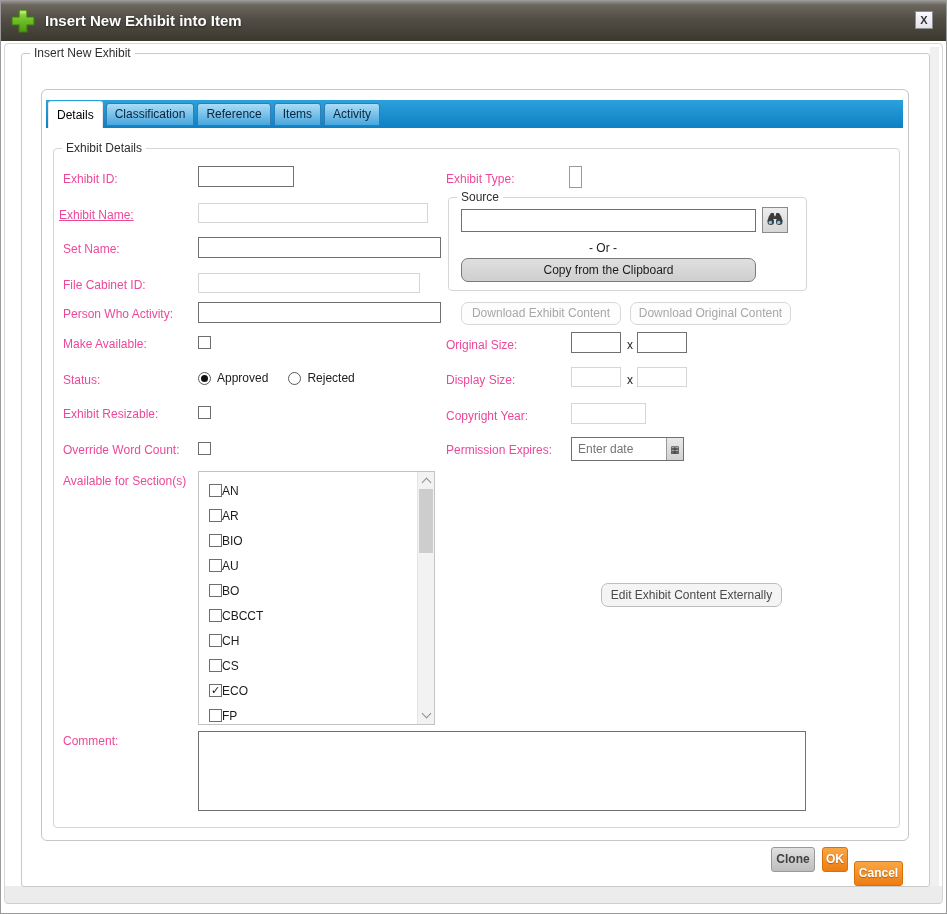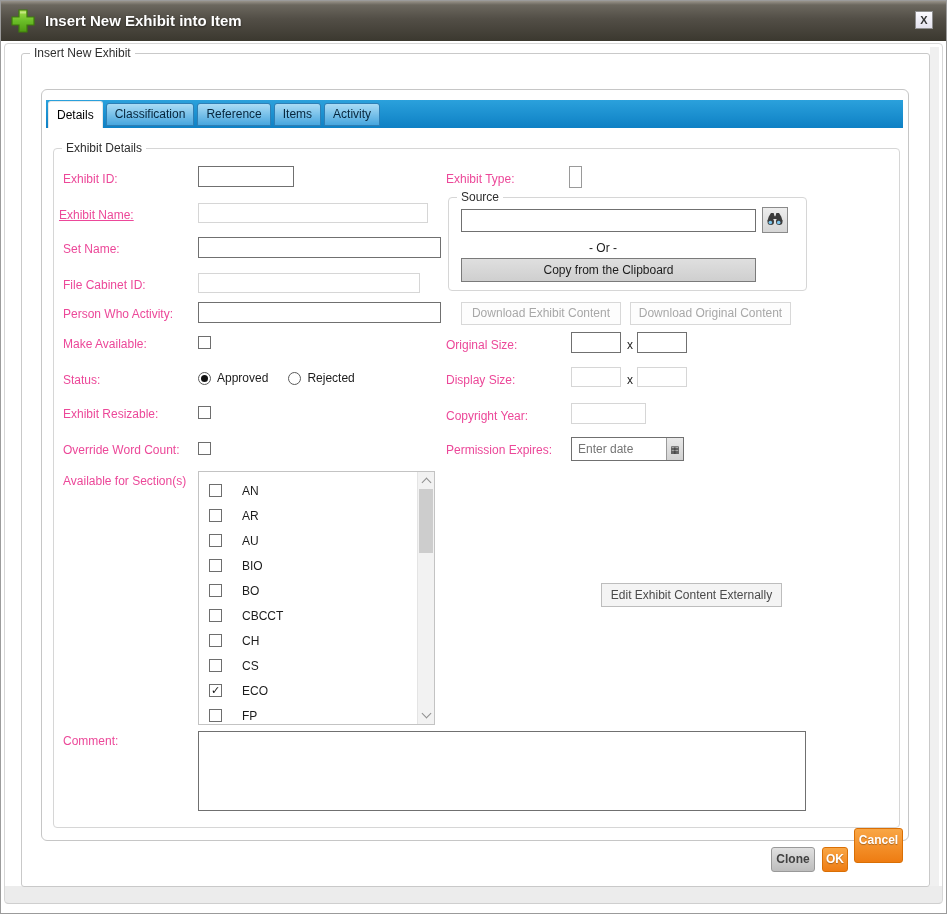--- a/index.html
+++ b/index.html
@@ -35,28 +35,28 @@
   .txt::placeholder{font-style:italic;color:#9a9a9a;}
   textarea.txt{resize:none;padding:3px;}
   .checkbox{width:13px;height:13px;border:1px solid #6e6e6e;background:#fff;display:inline-block;box-sizing:border-box;
     font-family:"DejaVu Sans",sans-serif;font-size:11px;line-height:11px;font-weight:bold;text-align:center;color:#111;}
   .radio{width:13px;height:13px;border:1px solid #5a5a5a;border-radius:50%;display:inline-block;position:relative;background:#fff;box-sizing:border-box;}
   .radio.selected::after{content:"";position:absolute;left:2px;top:2px;width:7px;height:7px;border-radius:50%;background:#111;}
   .radio-option{display:inline-flex;align-items:center;gap:6px;margin-right:20px;font-size:12px;color:#1c1c1c;}
   
   .listbox{border:1px solid #c3c3c3;background:#fff;overflow:hidden;}
   .list-items{position:absolute;left:0;top:0;right:17px;bottom:0;padding:6px 0 0 10px;box-sizing:border-box;}
-  .list-item{display:flex;align-items:center;gap:20px;height:25px;font-size:12px;color:#1c1c1c;}
+  .list-item{display:flex;align-items:center;gap:0;height:25px;font-size:12px;color:#1c1c1c;}
   .scrollbar{position:absolute;right:0;top:0;width:17px;height:100%;background:#f2f2f2;border-left:1px solid #e4e4e4;box-sizing:border-box;}
   .sb-thumb{position:absolute;left:1px;top:17px;width:14px;height:64px;background:#cdcdcd;}
   .chev{position:absolute;left:5px;width:6px;height:6px;border-right:1px solid #8f8f8f;border-bottom:1px solid #8f8f8f;}
   .chev.up{top:7px;transform:rotate(-135deg);}
   .chev.down{bottom:7px;transform:rotate(45deg);}
   
-  .btn{box-sizing:border-box;font-family:"Liberation Sans",sans-serif;font-size:12px;text-align:center;cursor:default;}
+  .btn{box-sizing:border-box;font-family:"Liberation Sans",sans-serif;font-size:12px;text-align:center;cursor:default;border-radius:7px;}
   .btn-copy{background:linear-gradient(#dfdfdf,#cfcfcf);border:1px solid #7a7a7a;color:#1c1c1c;line-height:22px;}
   .btn-disabled{background:#fdfdfd;border:1px solid #d8d8d8;color:#a8a8a8;line-height:21px;}
   .btn-flat{background:#f4f4f4;border:1px solid #bdbdbd;color:#4a4a4a;line-height:22px;}
   .btn-orange{background:linear-gradient(#f9a645,#ee7c12);border:1px solid #d96f05;border-radius:3px;color:#fff;
     font-weight:bold;line-height:23px;text-shadow:0 1px 1px rgba(0,0,0,.3);}
   .btn-clone{background:linear-gradient(#e0e0e0,#bdbdbd);border:1px solid #999;border-radius:3px;color:#414141;font-weight:bold;line-height:23px;}
   .icon-btn{background:linear-gradient(#ededed,#d6d6d6);border:1px solid #8a8a8a;box-sizing:border-box;
     display:flex;align-items:center;justify-content:center;}
   .date-field{border:1px solid #707070;background:#fff;box-sizing:border-box;display:flex;align-items:stretch;}
   .date-field input{border:none;flex:1;min-width:0;font-family:"Liberation Sans",sans-serif;font-size:12px;padding:0 6px;}
@@ -152,25 +152,25 @@
         <div class="list-item">
           <span class="checkbox"></span>
           <span>AN</span>
         </div>
         <div class="list-item">
           <span class="checkbox"></span>
           <span>AR</span>
         </div>
         <div class="list-item">
           <span class="checkbox"></span>
+          <span>BIO</span>
+        </div>
+        <div class="list-item">
+          <span class="checkbox"></span>
           <span>AU</span>
-        </div>
-        <div class="list-item">
-          <span class="checkbox"></span>
-          <span>BIO</span>
         </div>
         <div class="list-item">
           <span class="checkbox"></span>
           <span>BO</span>
         </div>
         <div class="list-item">
           <span class="checkbox"></span>
           <span>CBCCT</span>
         </div>
         <div class="list-item">
@@ -240,15 +240,15 @@
   <span class="abs lbl" style="left:445px;top:442px;">Permission Expires:</span>
   <div class="abs date-field" style="left:570px;top:436px;width:113px;height:24px;">
     <input placeholder="Enter date" style="">
     <span class="cal-btn">▦</span>
   </div>
 
   <div class="abs btn btn-flat" style="left:600px;top:582px;width:181px;height:24px;">Edit Exhibit Content Externally</div>
 
   <div class="abs btn btn-clone" style="left:770px;top:846px;width:44px;height:25px;">Clone</div>
   <div class="abs btn btn-orange" style="left:821px;top:846px;width:26px;height:25px;">OK</div>
-  <div class="abs btn btn-orange" style="left:853px;top:827px;width:49px;height:35px;">Cancel</div>
+  <div class="abs btn btn-orange" style="left:853px;top:860px;width:49px;height:25px;">Cancel</div>
 
 </div>
 
 </body></html>

